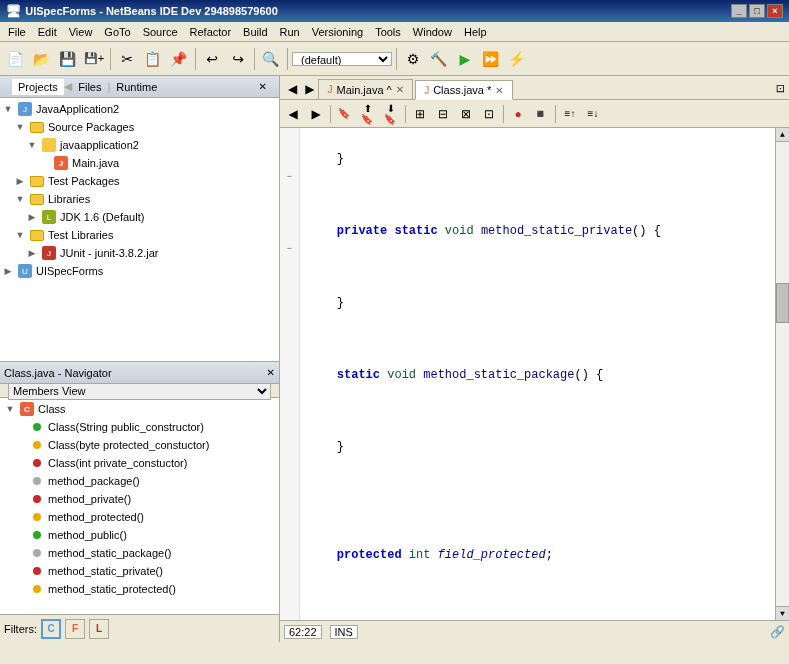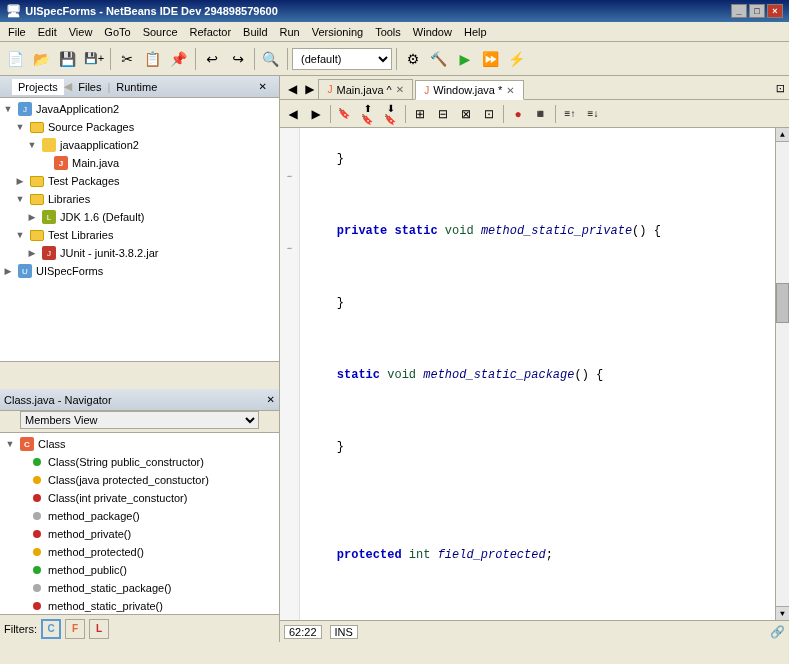--- a/index.html
+++ b/index.html
@@ -12,44 +12,44 @@
     .title-btn { width: 16px; height: 14px; background: #c0c0c0; border: 1px solid #808080; font-size: 9px; display: flex; align-items: center; justify-content: center; cursor: pointer; color: #000; }
     
     
     #menu-bar { background: #ece9d8; height: 20px; display: flex; align-items: center; padding: 0 2px; border-bottom: 1px solid #aca899; }
     .menu-item { padding: 2px 6px; font-size: 11px; cursor: pointer; }
     
     
     #toolbar { background: #ece9d8; height: 34px; display: flex; align-items: center; padding: 2px 4px; gap: 2px; border-bottom: 1px solid #aca899; }
     .toolbar-btn { width: 24px; height: 24px; background: #ece9d8; border: 1px solid transparent; display: flex; align-items: center; justify-content: center; cursor: pointer; font-size: 14px; }
     .toolbar-separator { width: 1px; height: 22px; background: #aca899; margin: 0 2px; }
-    .toolbar-dropdown { height: 22px; padding: 0 4px; border: 1px solid #aca899; background: #fff; font-size: 11px; min-width: 100px; }
+    .toolbar-dropdown { height: 14px; padding: 0 4px; border: 1px solid #aca899; background: #fff; font-size: 11px; min-width: 100px; }
     
     
     #main { display: flex; height: calc(664px - 22px - 20px - 34px - 22px); }
     .editor-tab { height: 20px; padding: 2px 8px; border: 1px solid #aca899; border-bottom: none; background: #ece9d8; font-size: 11px; cursor: pointer; display: flex; align-items: center; gap: 4px; margin-right: 2px; }
     .editor-tab.active { background: #fff; border-bottom: 1px solid #fff; position: relative; top: 1px; }
     .tab-close { font-size: 10px; color: #666; cursor: pointer; }
     
     
     #left-panel { width: 280px; display: flex; flex-direction: column; border-right: 1px solid #aca899; }
     
     
     #projects-panel { flex: 1; border-bottom: 1px solid #aca899; overflow: hidden; display: flex; flex-direction: column; }
     #projects-header { background: linear-gradient(to bottom, #dce3ea, #c8d0da); height: 22px; display: flex; align-items: center; padding: 0 12px; border-bottom: 1px solid #aca899; font-size: 11px; }
     .panel-tab { padding: 2px 6px; cursor: pointer; font-size: 11px; }
     .panel-tab.active { background: #fff; }
     .panel-tab-sep { color: #aca899; }
     #projects-tree { overflow: auto; flex: 1; background: #fff; padding: 2px; }
     
     
     #navigator-panel { height: 280px; display: flex; flex-direction: column; }
-    #navigator-header { background: linear-gradient(to bottom, #dce3ea, #c8d0da); height: 22px; display: flex; align-items: center; padding: 0 4px; border-bottom: 1px solid #aca899; font-size: 11px; justify-content: space-between; margin-top: 27px; }
+    #navigator-header { background: linear-gradient(to bottom, #dce3ea, #c8d0da); height: 22px; display: flex; align-items: center; padding: 0 4px; border-bottom: 1px solid #aca899; font-size: 11px; justify-content: space-between; }
     #navigator-content { flex: 1; overflow: hidden; display: flex; flex-direction: column; background: #fff; }
-    .nav-members-header { height: 22px; display: flex; align-items: flex-start; padding: 0 20px; border-bottom: 1px solid #aca899; background: #ece9d8; }
+    .nav-members-header { height: 14px; display: flex; align-items: center; padding: 0 8px; border-bottom: 1px solid #aca899; background: #ece9d8; }
     .nav-members-select { width: 100%; height: 18px; font-size: 11px; border: 1px solid #aca899; }
     #nav-tree { flex: 1; overflow: auto; padding: 2px; }
     #filters-bar { height: 28px; display: flex; align-items: center; padding: 0 4px; gap: 4px; border-top: 1px solid #aca899; background: #ece9d8; }
     .filter-btn { width: 20px; height: 20px; border: 1px solid #aca899; background: #ece9d8; cursor: pointer; display: flex; align-items: center; justify-content: center; font-size: 10px; font-weight: bold; }
     #editor-area { flex: 1; background: #fff; overflow: hidden; display: flex; flex-direction: column; position: relative; }
     #code-view { flex: 1; overflow: auto; font-family: 'Courier New', monospace; font-size: 12px; line-height: 18px; padding: 0; display: flex; }
     
     #status-bar { height: 22px; background: #ece9d8; border-top: 1px solid #aca899; display: flex; align-items: center; padding: 0 4px; font-size: 11px; gap: 8px; }
     
     
@@ -66,21 +66,21 @@
     .icon-lib { background: #8faa1c; width: 14px; height: 14px; border-radius: 2px; display: flex; align-items: center; justify-content: center; color: #fff; font-size: 8px; }
     .icon-jar { background: #c0392b; width: 14px; height: 14px; border-radius: 2px; display: flex; align-items: center; justify-content: center; color: #fff; font-size: 8px; }
     
     .indent-1 { padding-left: 12px; }
     .indent-2 { padding-left: 24px; }
     .indent-3 { padding-left: 36px; }
     
     
     .kw { color: #0000c0; font-weight: bold; }
     .type { color: #14532d; }
-    .method-name { color: #000080; font-style: italic; }
+    .method-name { color: #000080; }
     .field-name { color: #000080; font-style: italic; }
     
     
     .nav-icon-class { background: #e8623c; color: #fff; width: 14px; height: 14px; border-radius: 2px; display: flex; align-items: center; justify-content: center; font-size: 8px; font-weight: bold; }
     .nav-icon-pub { width: 8px; height: 8px; background: #28a828; border-radius: 50%; display: inline-block; }
     .nav-icon-prot { width: 8px; height: 8px; background: #e8a800; border-radius: 50%; display: inline-block; }
     .nav-icon-priv { width: 8px; height: 8px; background: #c82828; border-radius: 50%; display: inline-block; }
     .nav-icon-pkg { width: 8px; height: 8px; background: #aaaaaa; border-radius: 50%; display: inline-block; }
     
     #right-wrapper { flex: 1; display: flex; flex-direction: column; overflow: hidden; }
@@ -268,21 +268,21 @@
                 <span class="nav-icon-pub"></span>
               </span>
             <span>Class(String public_constructor)</span>
           </div>
 
           <div class="tree-item indent-1">
             <span class="tree-expand" style="color:transparent;">·</span>
             <span class="tree-icon">
                 <span class="nav-icon-prot"></span>
               </span>
-            <span>Class(java protected_constuctor)</span>
+            <span>Class(byte protected_constuctor)</span>
           </div>
 
           <div class="tree-item indent-1">
             <span class="tree-expand" style="color:transparent;">·</span>
             <span class="tree-icon">
                 <span class="nav-icon-priv"></span>
               </span>
             <span>Class(int private_constuctor)</span>
           </div>
 
@@ -360,21 +360,21 @@
 
       <span style="padding:0 4px;cursor:pointer;font-size:12px;align-self:center;">◀</span>
       <span style="padding:0 4px;cursor:pointer;font-size:12px;align-self:center;">▶</span>
       <div class="editor-tab">
         <span style="font-size:10px;color:#e8623c;">J</span>
         <span>Main.java ^</span>
         <span class="tab-close">✕</span>
       </div>
       <div class="editor-tab active">
         <span style="font-size:10px;color:#e8623c;">J</span>
-        <span>Window.java *</span>
+        <span>Class.java *</span>
         <span class="tab-close">✕</span>
       </div>
       <span style="flex:1;"></span>
       <span style="padding:0 4px;cursor:pointer;align-self:center;">⊡</span>
     </div>
 
     <div id="editor-toolbar">
       <button class="ed-btn" title="Back">◀</button>
       <button class="ed-btn" title="Forward">▶</button>
       <div class="ed-sep"></div>

